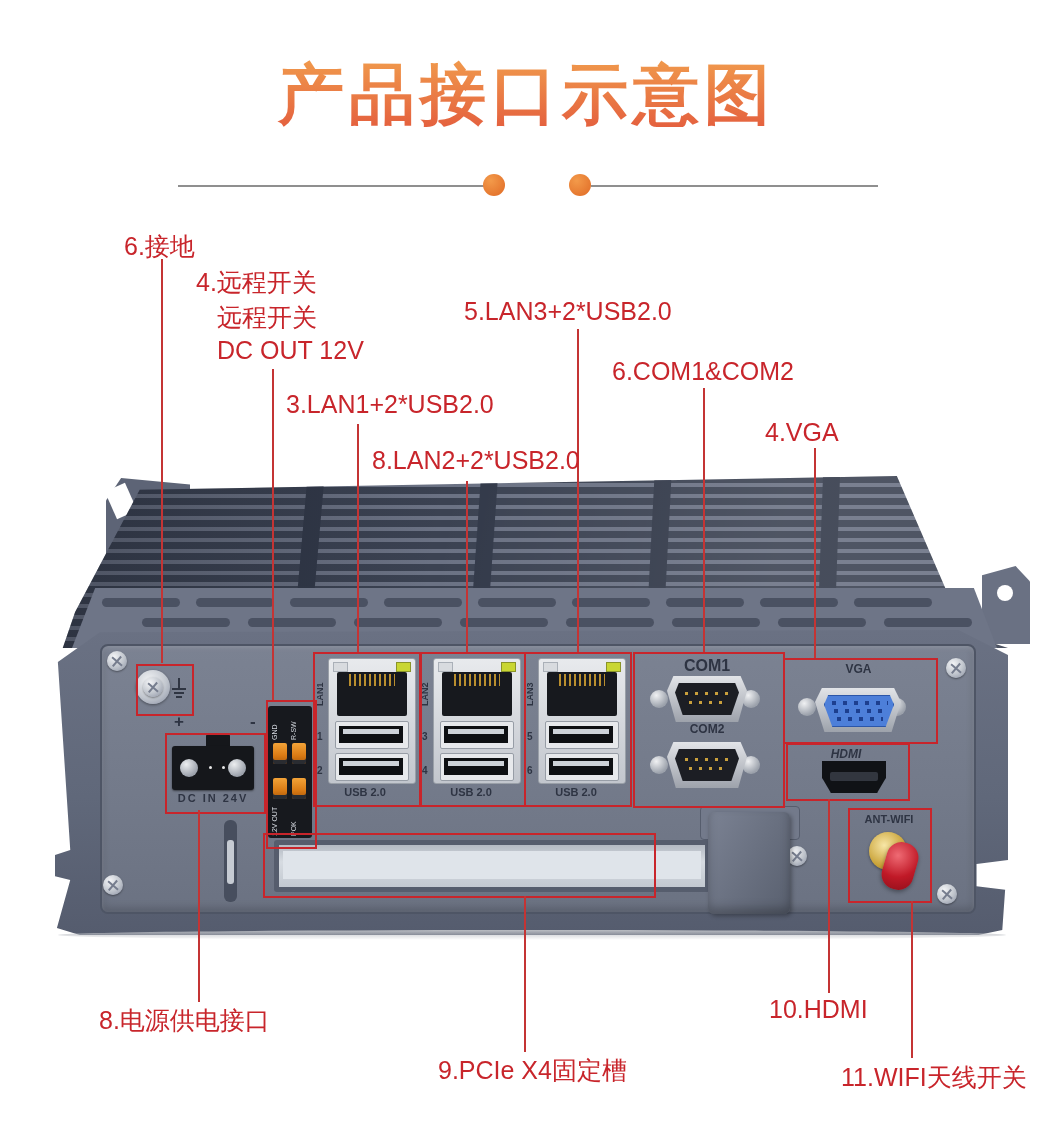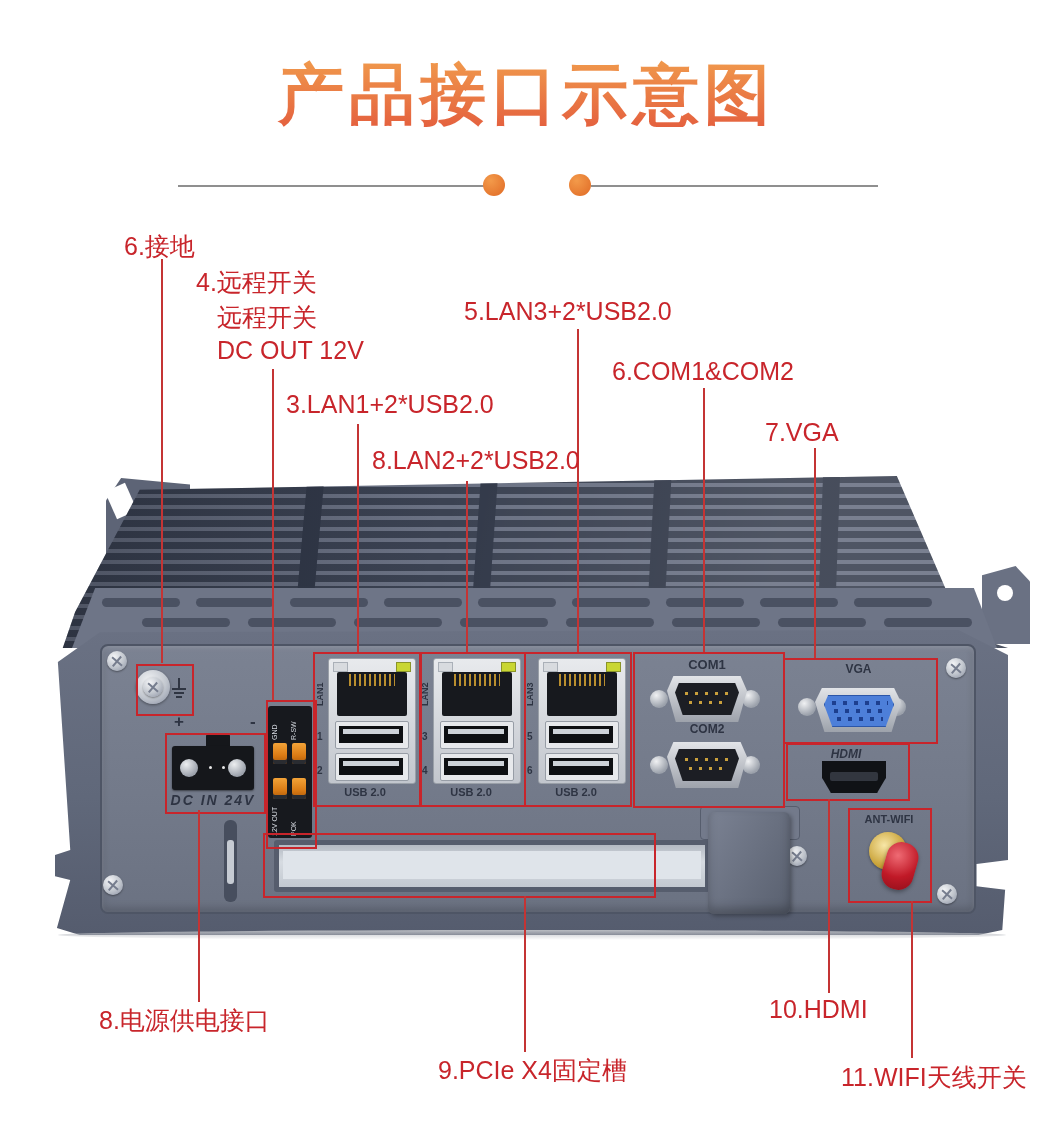--- a/index.html
+++ b/index.html
@@ -144,21 +144,21 @@
   <span class="plabel" style="left:250px;top:712px;font-size:17px;">-</span>
   <div class="abs" style="left:206px;top:734px;width:24px;height:16px;background:#15171b;border-radius:2px;"></div>
   <div class="abs" style="left:172px;top:746px;width:82px;height:44px;background:#15171b;border-radius:3px;box-shadow:0 1px 2px rgba(0,0,0,.5);">
     <div class="abs" style="left:8px;top:13px;width:18px;height:18px;border-radius:50%;
          background:radial-gradient(circle at 35% 30%,#eceef0,#9ba1ab 70%);"></div>
     <div class="abs" style="left:56px;top:13px;width:18px;height:18px;border-radius:50%;
          background:radial-gradient(circle at 35% 30%,#eceef0,#9ba1ab 70%);"></div>
     <div class="abs" style="left:37px;top:20px;width:3px;height:3px;border-radius:50%;background:#e8e8e8;"></div>
     <div class="abs" style="left:50px;top:20px;width:3px;height:3px;border-radius:50%;background:#e8e8e8;"></div>
   </div>
-  <span class="plabel" style="left:170px;top:792px;width:86px;font-size:14px;letter-spacing:2px;font-style:italic;">DC IN 24V</span>
+  <span class="plabel" style="left:170px;top:792px;width:86px;font-size:11px;letter-spacing:2px;">DC IN 24V</span>
 
   <span class="vtext" style="left:315px;top:664px;height:42px;">LAN1</span>
   <div class="abs" style="left:328px;top:658px;width:86px;height:124px;border-radius:3px;border:1px solid #9aa0a8;
        background:linear-gradient(180deg,#e8eaed,#c2c6cd);">
     <div class="abs" style="left:4px;top:3px;width:13px;height:8px;background:#d8dbdf;border:1px solid #aab0b8;"></div>
     <div class="abs" style="left:67px;top:3px;width:13px;height:8px;background:#c9d633;border:1px solid #8a942a;"></div>
     <div class="abs" style="left:8px;top:13px;width:70px;height:44px;background:#17191e;border-radius:2px;">
       <div class="abs" style="left:12px;top:2px;width:46px;height:12px;
            background:repeating-linear-gradient(90deg,#b98e2e 0 2px,#17191e 2px 5px);"></div>
     </div>
@@ -212,21 +212,21 @@
       </div>
     <div class="usbport" style="left:6px;top:94px;">
         <div class="slot"></div>
         <div class="tongue"></div>
       </div>
   </div>
   <span class="plabel" style="left:527px;top:731px;font-size:10px;">5</span>
   <span class="plabel" style="left:527px;top:765px;font-size:10px;">6</span>
   <span class="plabel" style="left:524px;top:786px;width:104px;font-size:11px;">USB 2.0</span>
 
-  <span class="plabel" style="left:633px;top:657px;width:148px;font-size:13px;">COM1</span>
+  <span class="plabel" style="left:633px;top:657px;width:148px;font-size:16px;">COM1</span>
   <div class="abs" style="left:650px;top:690px;width:18px;height:18px;border-radius:50%;
        background:radial-gradient(circle at 35% 30%,#f0f1f3,#9ba1ab 70%);"></div>
   <div class="abs" style="left:742px;top:690px;width:18px;height:18px;border-radius:50%;
        background:radial-gradient(circle at 35% 30%,#f0f1f3,#9ba1ab 70%);"></div>
   <div class="db9" style="left:667px;top:676px;">
     <div class="inner"></div>
     <div class="pinrow" style="left:18px;top:16px;width:44px;"></div>
     <div class="pinrow" style="left:22px;top:25px;width:36px;"></div>
   </div>
   <span class="plabel" style="left:633px;top:722px;width:148px;font-size:12px;">COM2</span>
@@ -304,19 +304,19 @@
   <div class="cline" style="left:911px;top:901px;height:157px;"></div>
 
   <div class="cl" style="left:124px;top:230px;">6.接地</div>
   <div class="cl" style="left:196px;top:266px;">4.远程开关</div>
   <div class="cl" style="left:217px;top:301px;">远程开关</div>
   <div class="cl" style="left:217px;top:336px;">DC OUT 12V</div>
   <div class="cl" style="left:286px;top:390px;">3.LAN1+2*USB2.0</div>
   <div class="cl" style="left:372px;top:446px;">8.LAN2+2*USB2.0</div>
   <div class="cl" style="left:464px;top:297px;">5.LAN3+2*USB2.0</div>
   <div class="cl" style="left:612px;top:357px;">6.COM1&amp;COM2</div>
-  <div class="cl" style="left:765px;top:418px;">7.VGA</div>
+  <div class="cl" style="left:765px;top:418px;">4.VGA</div>
   <div class="cl" style="left:99px;top:1004px;">8.电源供电接口</div>
   <div class="cl" style="left:438px;top:1054px;">9.PCIe X4固定槽</div>
   <div class="cl" style="left:769px;top:995px;">10.HDMI</div>
   <div class="cl" style="left:841px;top:1061px;">11.WIFI天线开关</div>
 
 </div>
 
 </body></html>

